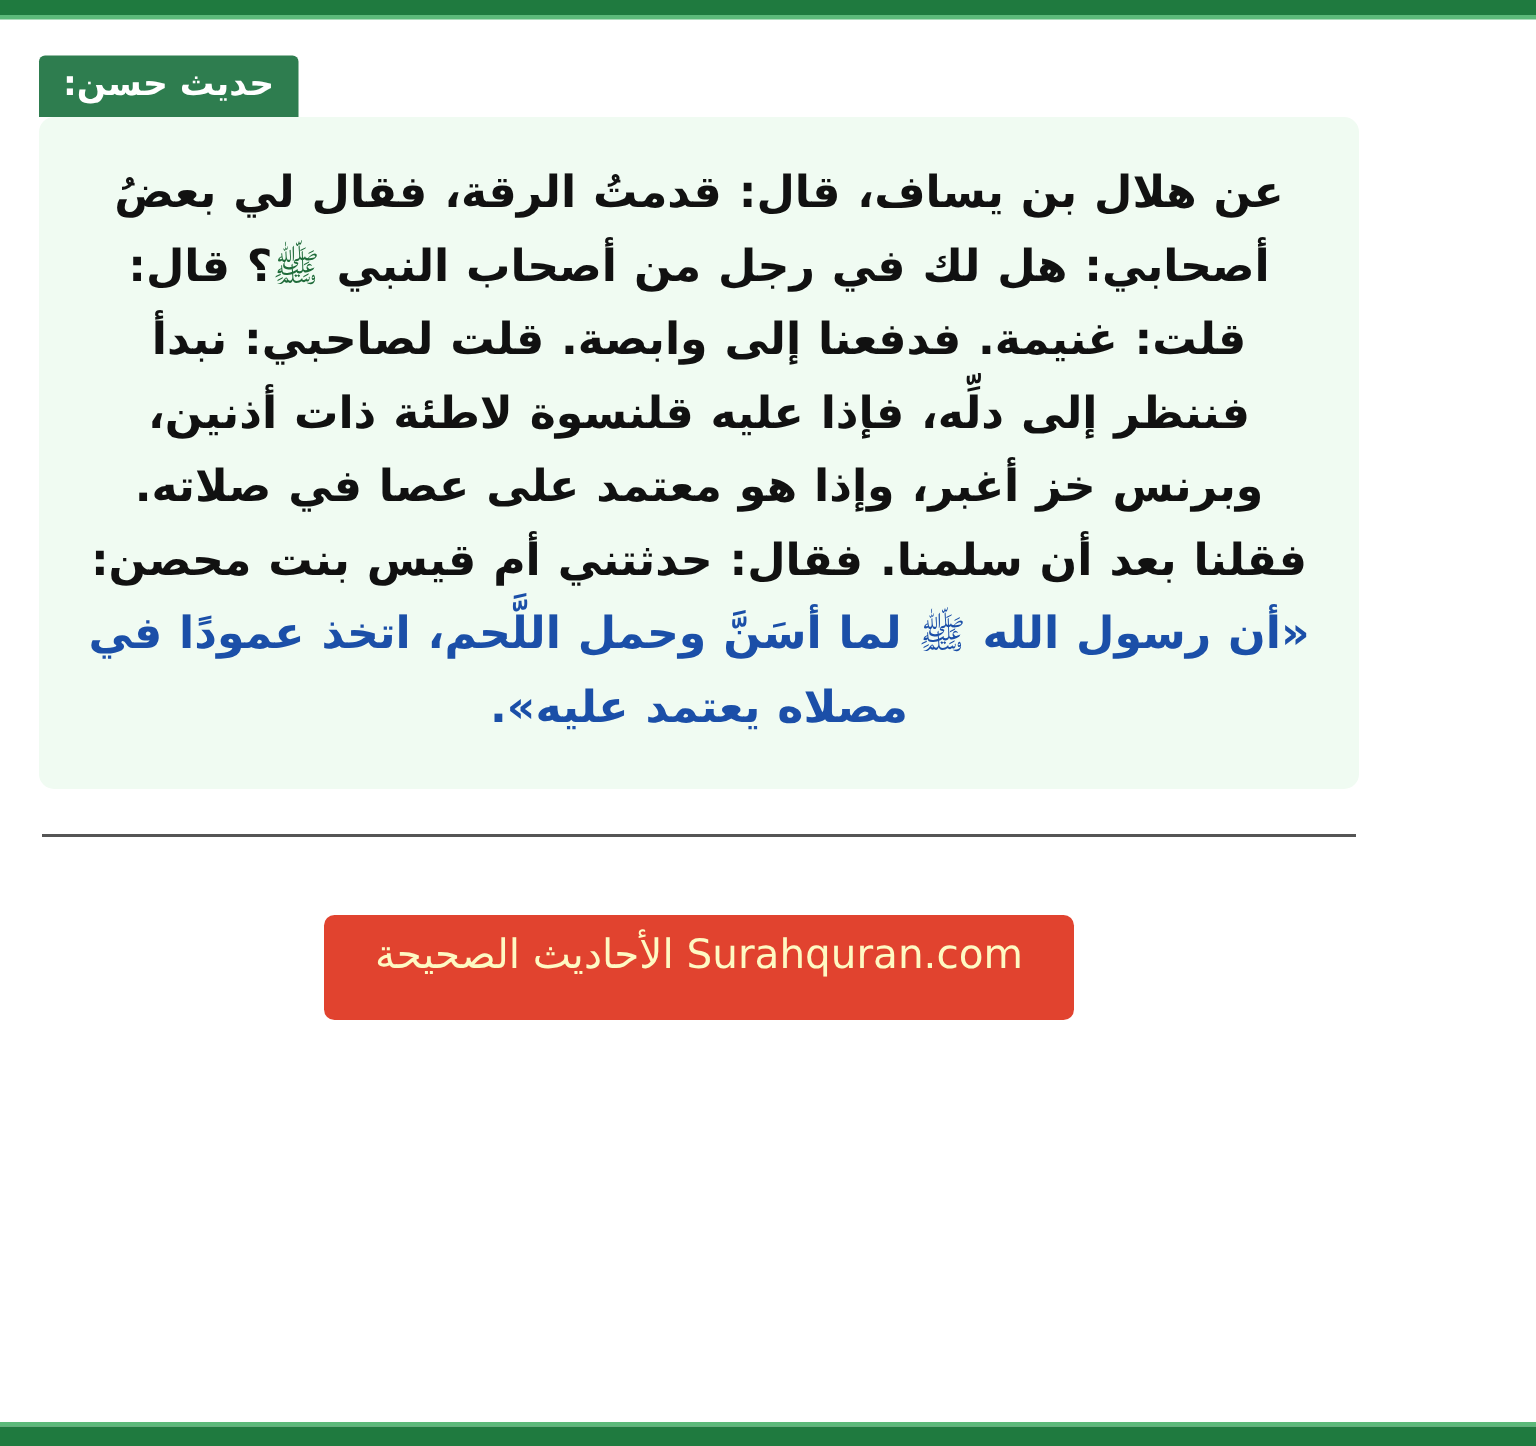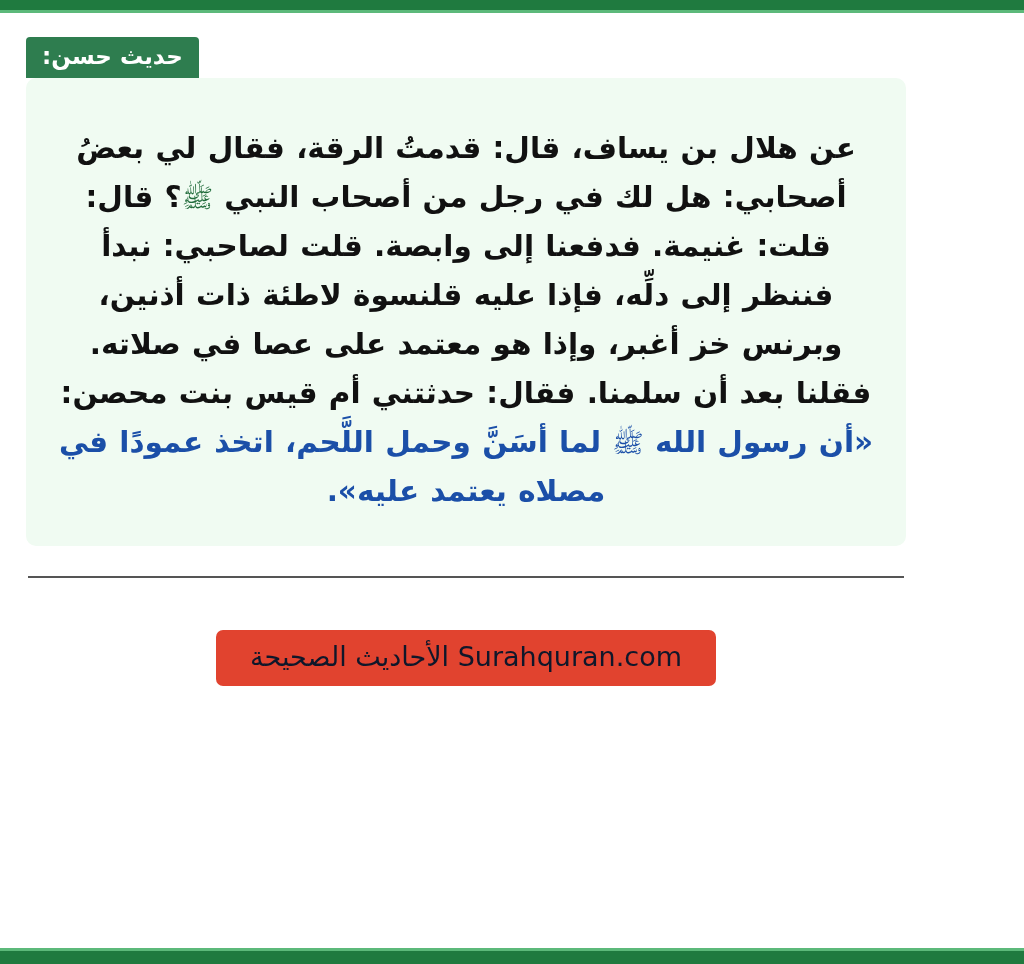--- a/index.html
+++ b/index.html
@@ -81,21 +81,20 @@
     padding: 26px 30px 30px 30px;
     box-sizing: border-box;
   }
   .hadith-text {
     font-size: 29.5px;
     font-weight: bold;
     line-height: 1.66;
     color: #111111;
     text-align: center;
     word-spacing: 1px;
-    margin-top: 20px;
   }
   .hadith-text .quote {
     color: #1b4fa8;
   }
   .salla {
     font-size: 26px;
     color: #1f6b3a;
     font-weight: normal;
   }
   .quote .salla {
@@ -124,23 +123,23 @@
   }
 
   
   .footer-row {
     display: flex;
     justify-content: center;
     margin-top: 52px;
   }
   .footer-badge {
     background: #e1432f;
-    color: #0f172a;
+    color: #fef9c3;
     font-size: 27px;
-    padding: 11px 34px 14px 34px;
+    padding: 11px 34px 28px 34px;
     border-radius: 7px;
     line-height: 1.15;
     white-space: nowrap;
   }
   .footer-badge .site {
     font-family: "DejaVu Sans", "Liberation Sans", sans-serif;
     direction: ltr;
     unicode-bidi: embed;
   }
 </style>

